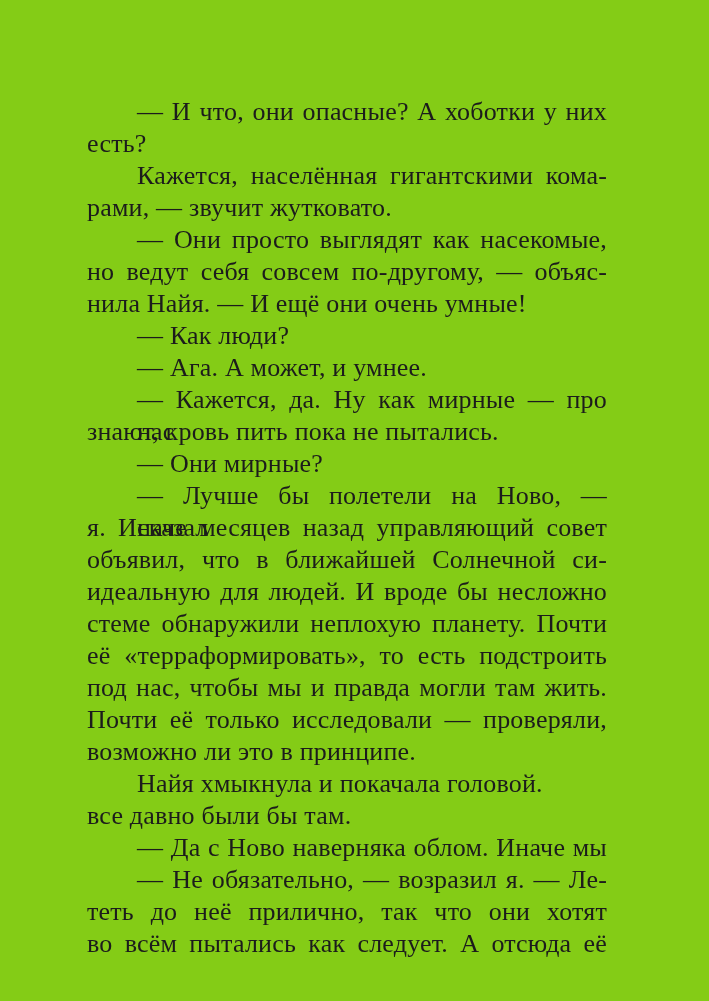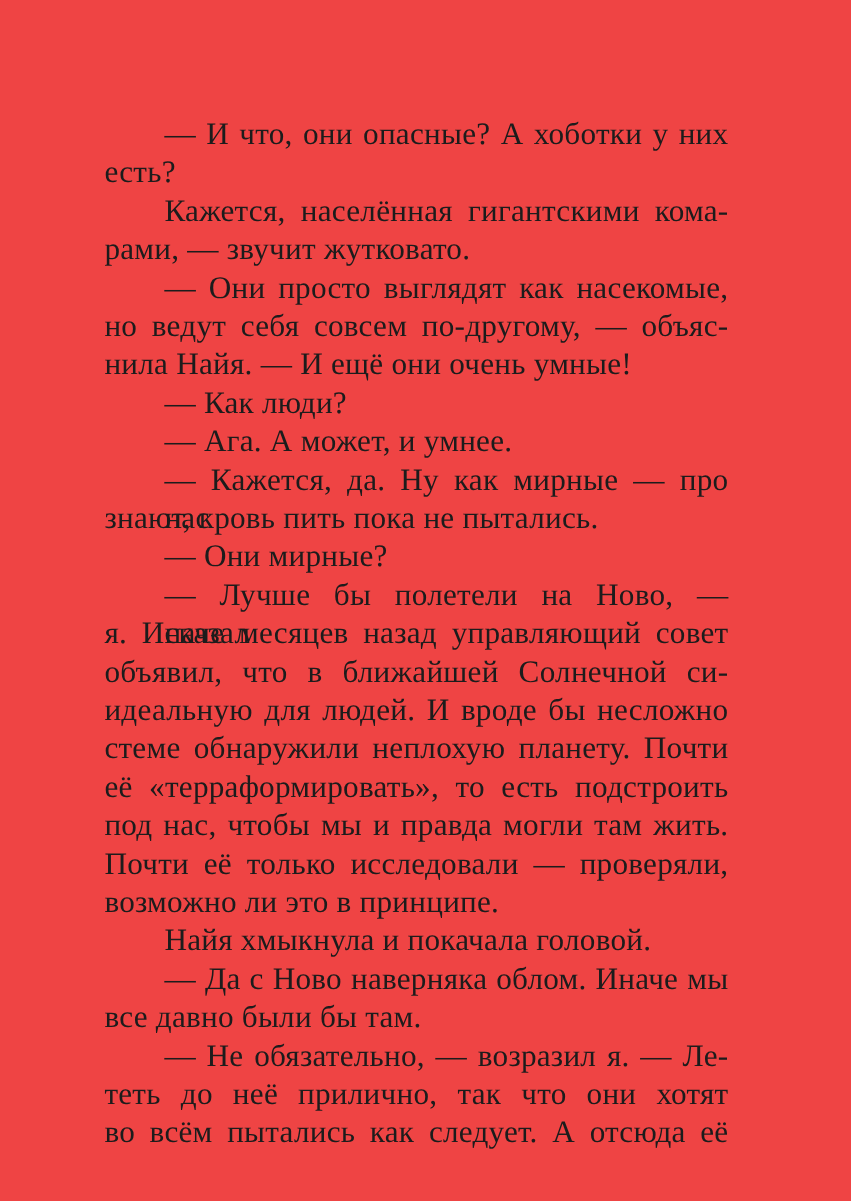--- a/index.html
+++ b/index.html
@@ -39,21 +39,21 @@
     padding-left: 50px;
   }
   .line.lastline {
     text-align-last: left;
     font-family: Liberation Serif, serif;
   }
 </style>
 </head>
 <body style="background: rgb(254, 254, 254);">
 
-<div class="page" style="background: #ef4444;">
+<div class="page" style="background: #84cc16;">
   <div class="text-block" style="color: rgb(28, 28, 28);">
       <div class="para">
         <div class="line first">— И что, они опасные? А хоботки у них</div>
         <div class="line lastline">есть?</div>
       </div>
       <div class="para">
         <div class="line first">Кажется, населённая гигантскими кома-</div>
         <div class="line lastline">рами, — звучит жутковато.</div>
       </div>
       <div class="para">
@@ -82,22 +82,22 @@
         <div class="line">стеме обнаружили неплохую планету. Почти</div>
         <div class="line">её «терраформировать», то есть подстроить</div>
         <div class="line">под нас, чтобы мы и правда могли там жить.</div>
         <div class="line">Почти её только исследовали — проверяли,</div>
         <div class="line lastline">возможно ли это в принципе.</div>
       </div>
       <div class="para">
         <div class="line first lastline">Найя хмыкнула и покачала головой.</div>
       </div>
       <div class="para">
+        <div class="line lastline">все давно были бы там.</div>
         <div class="line first">— Да с Ново наверняка облом. Иначе мы</div>
-        <div class="line lastline">все давно были бы там.</div>
       </div>
       <div class="para">
         <div class="line first">— Не обязательно, — возразил я. — Ле-</div>
         <div class="line">теть до неё прилично, так что они хотят</div>
         <div class="line">во всём пытались как следует. А отсюда её</div>
       </div>
     </div>
 </div>
 
 </body></html>

